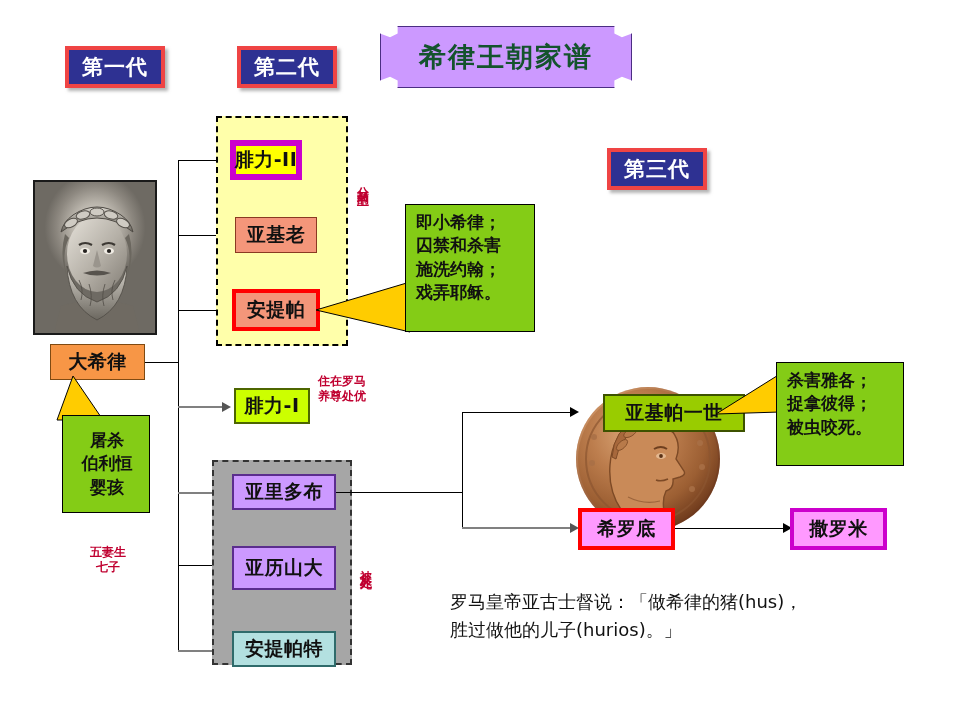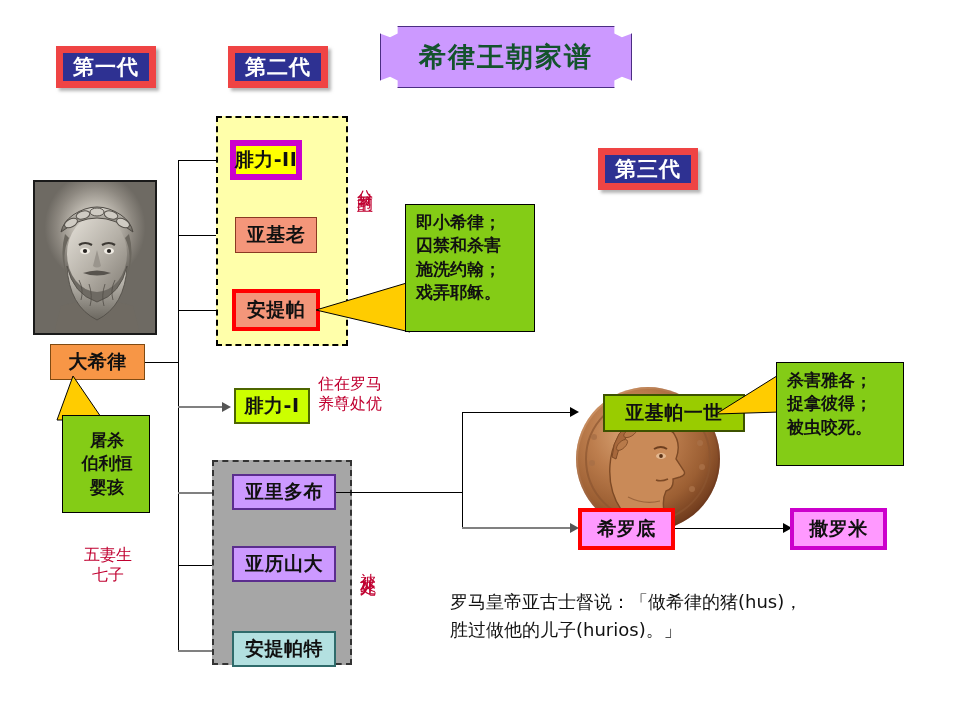--- a/index.html
+++ b/index.html
@@ -14,28 +14,29 @@
     background: #ffffff;
     font-family: "DejaVu Sans", "Liberation Sans", sans-serif;
     overflow: hidden;
   }
   .abs { position: absolute; box-sizing: border-box; }
 
   
   .gen-label {
     background: #2e3192;
     color: #ffffff;
-    border: 7px solid #ef4444;
+    border: 4px solid #ef4444;
     font-size: 21px;
     font-weight: bold;
     letter-spacing: 1px;
     display: flex;
     align-items: center;
     justify-content: center;
     box-shadow: 3px 3px 3px rgba(120,120,120,.55);
+    margin-left: 9px;
   }
 
   
   .title-banner {
     background: #cc99ff;
     border: 1px solid #4b2e83;
     color: #14532d;
     font-size: 27px;
     font-weight: bold;
     letter-spacing: 2px;
@@ -68,22 +69,22 @@
     border: 2px dashed #000000;
   }
   .group-gray {
     background: #a6a6a6;
     border: 2px dashed #333333;
   }
 
   
   .redtext {
     color: #c00030;
-    font-weight: normal;
-    font-size: 16px;
+    font-weight: bold;
+    font-size: 12px;
     line-height: 1.22;
     text-align: center;
   }
   .redtext.vert {
     writing-mode: vertical-rl;
     text-orientation: upright;
     letter-spacing: 3px;
     line-height: 1;
   }
 
@@ -265,21 +266,21 @@
 
   <div class="abs node" style="left:234px; top:388px; width:76px; height:36px; background:#ccff00; border:2px solid #4d6600;">腓力-I</div>
 
   <div class="abs redtext" style="left:318px; top:374px; width:120px; text-align:left; white-space:pre-line;">住在罗马
 养尊处优</div>
 
   <div class="abs group-gray" style="left:212px; top:460px; width:140px; height:205px;"></div>
 
   <div class="abs node" style="left:232px; top:474px; width:104px; height:36px; background:#cc99ff; border:2px solid #5b2d8e;">亚里多布</div>
 
-  <div class="abs node" style="left:232px; top:546px; width:104px; height:36px; background:#cc99ff; border:2px solid #5b2d8e;">亚历山大</div>
+  <div class="abs node" style="left:232px; top:546px; width:104px; height:44px; background:#cc99ff; border:2px solid #5b2d8e;">亚历山大</div>
 
   <div class="abs node" style="left:232px; top:631px; width:104px; height:36px; background:#b3e0e0; border:2px solid #2f6b6b;">安提帕特</div>
 
   <div class="abs redtext vert" style="left:360px; top:496px; height:140px;">被父处死</div>
 
   <div class="abs coin" style="left:576px; top:232px; width:144px; height:144px;">
     <svg width="144" height="144" viewBox="0 0 144 144" style="position:absolute;left:0;top:0;">
       <defs>
         <radialGradient id="cg" cx="38%" cy="32%" r="72%">
           <stop offset="0%" stop-color="#dba677"></stop>

